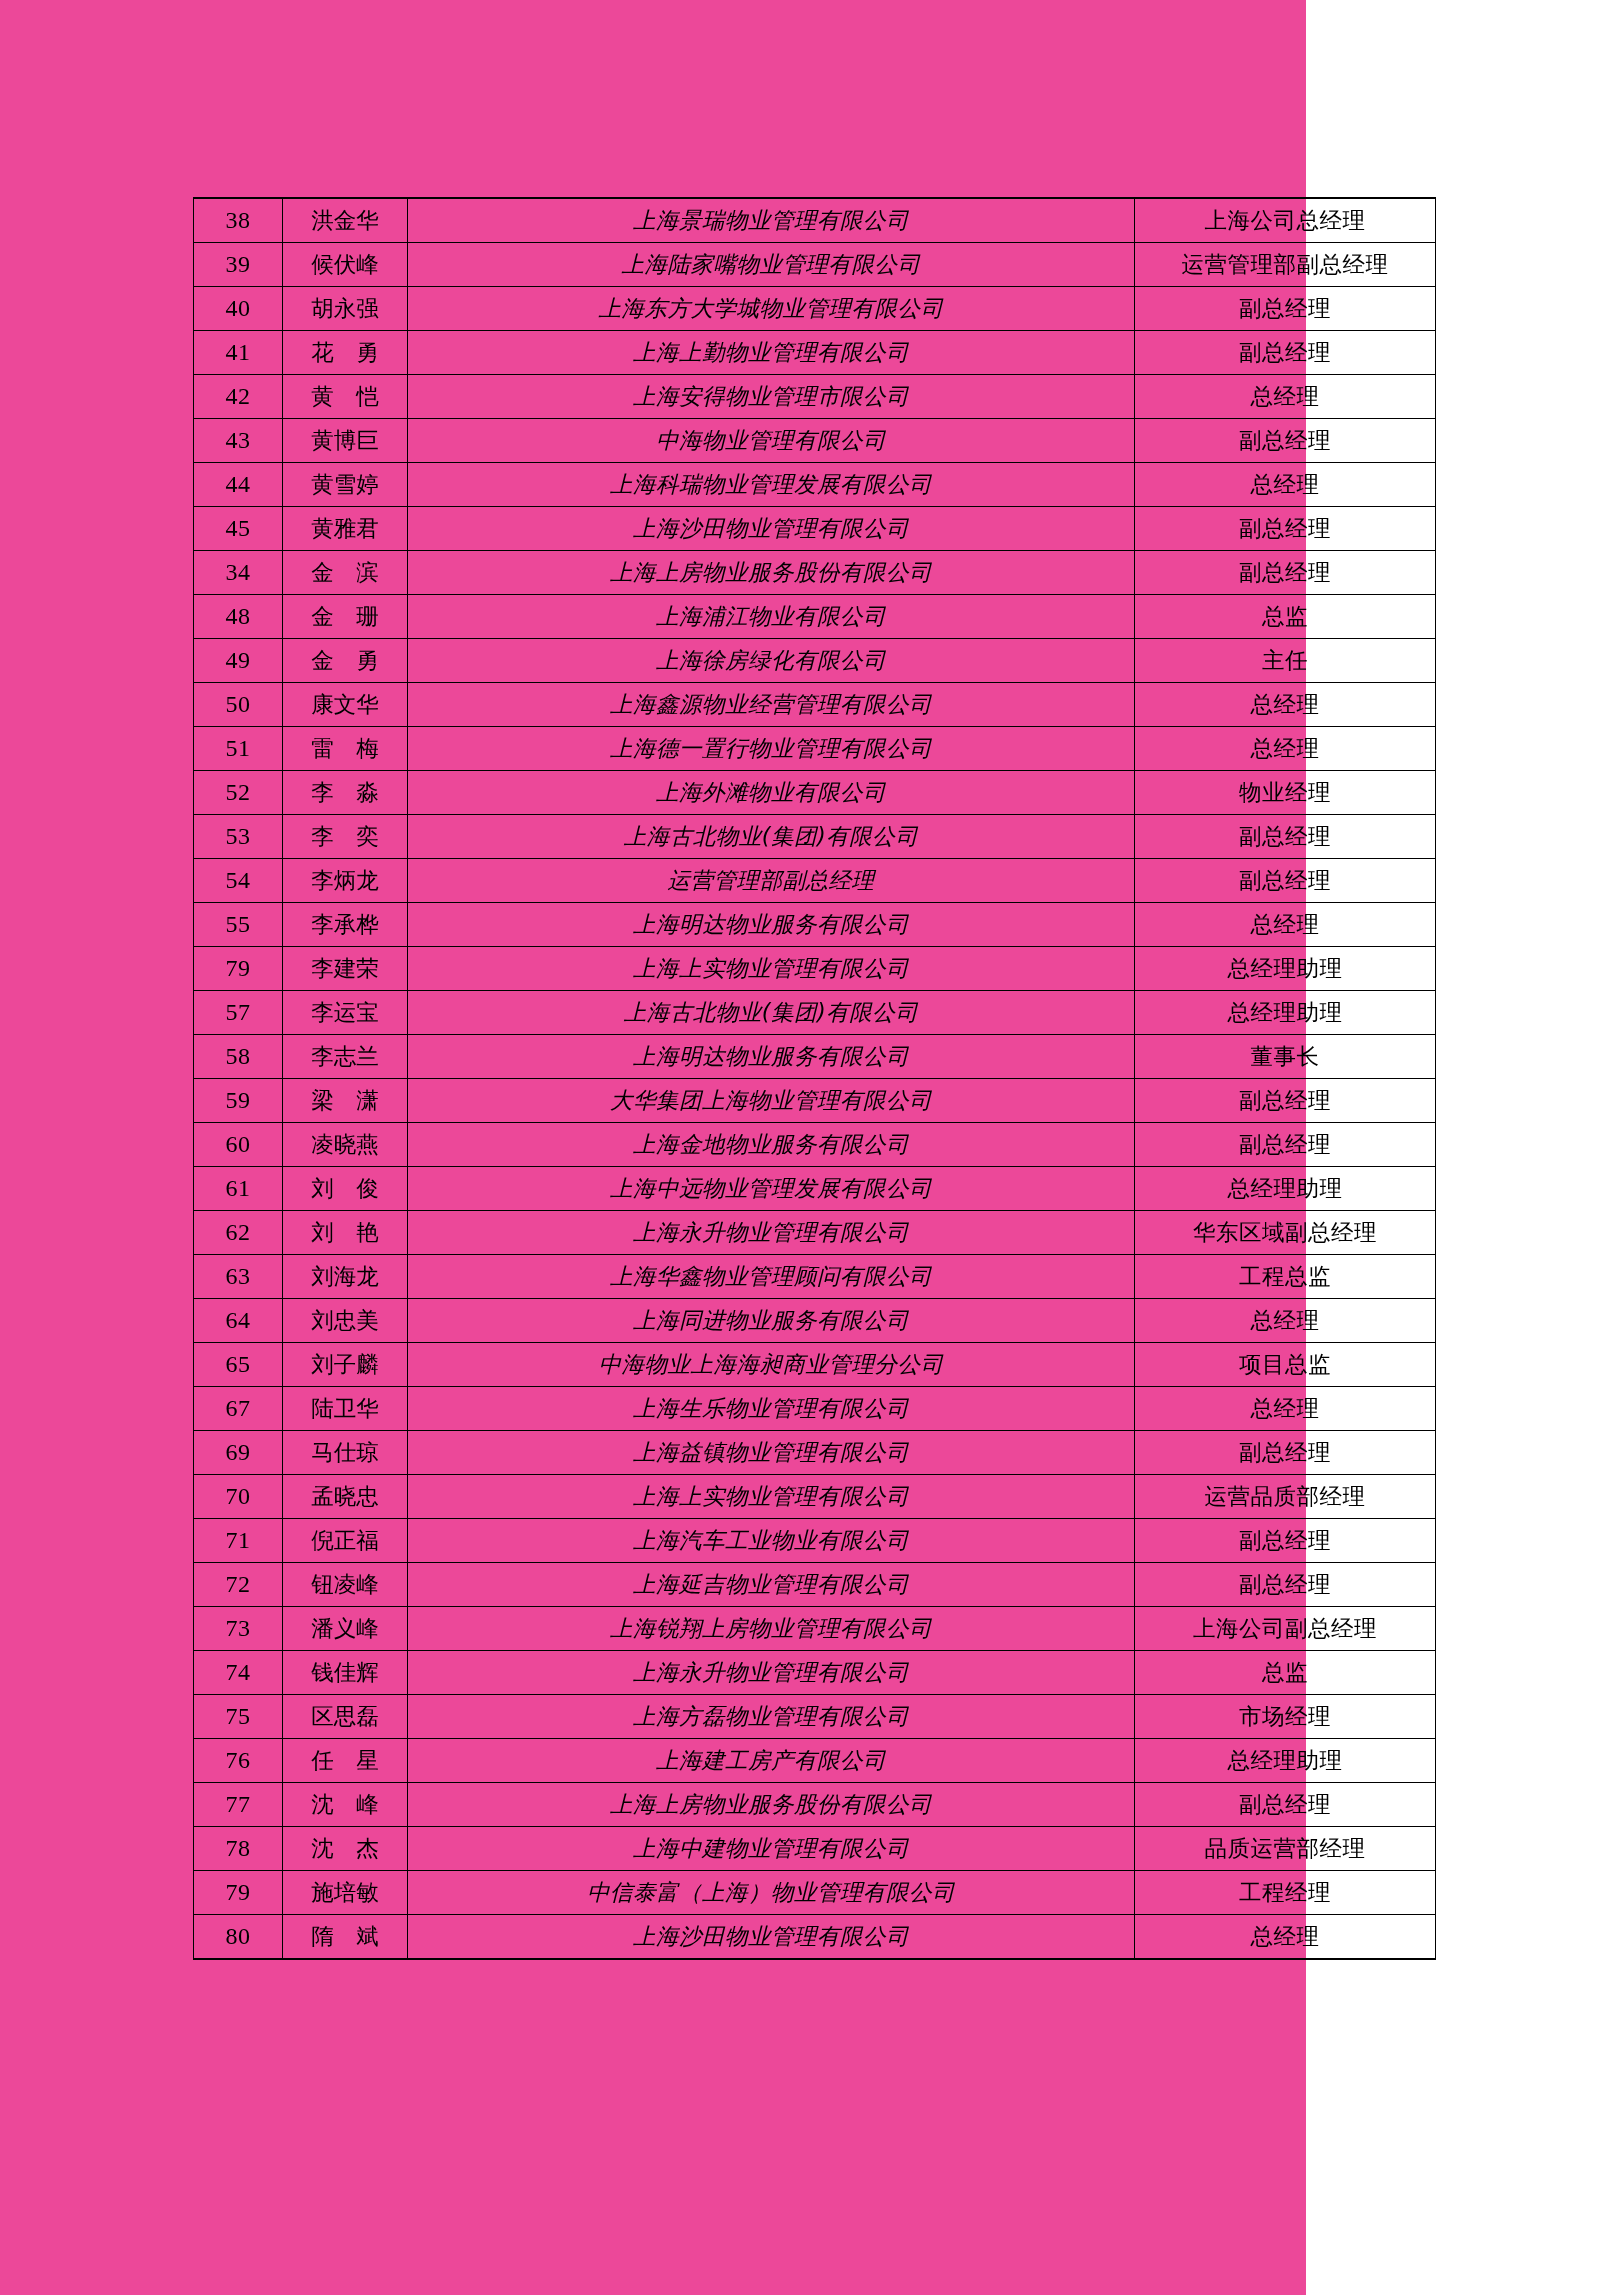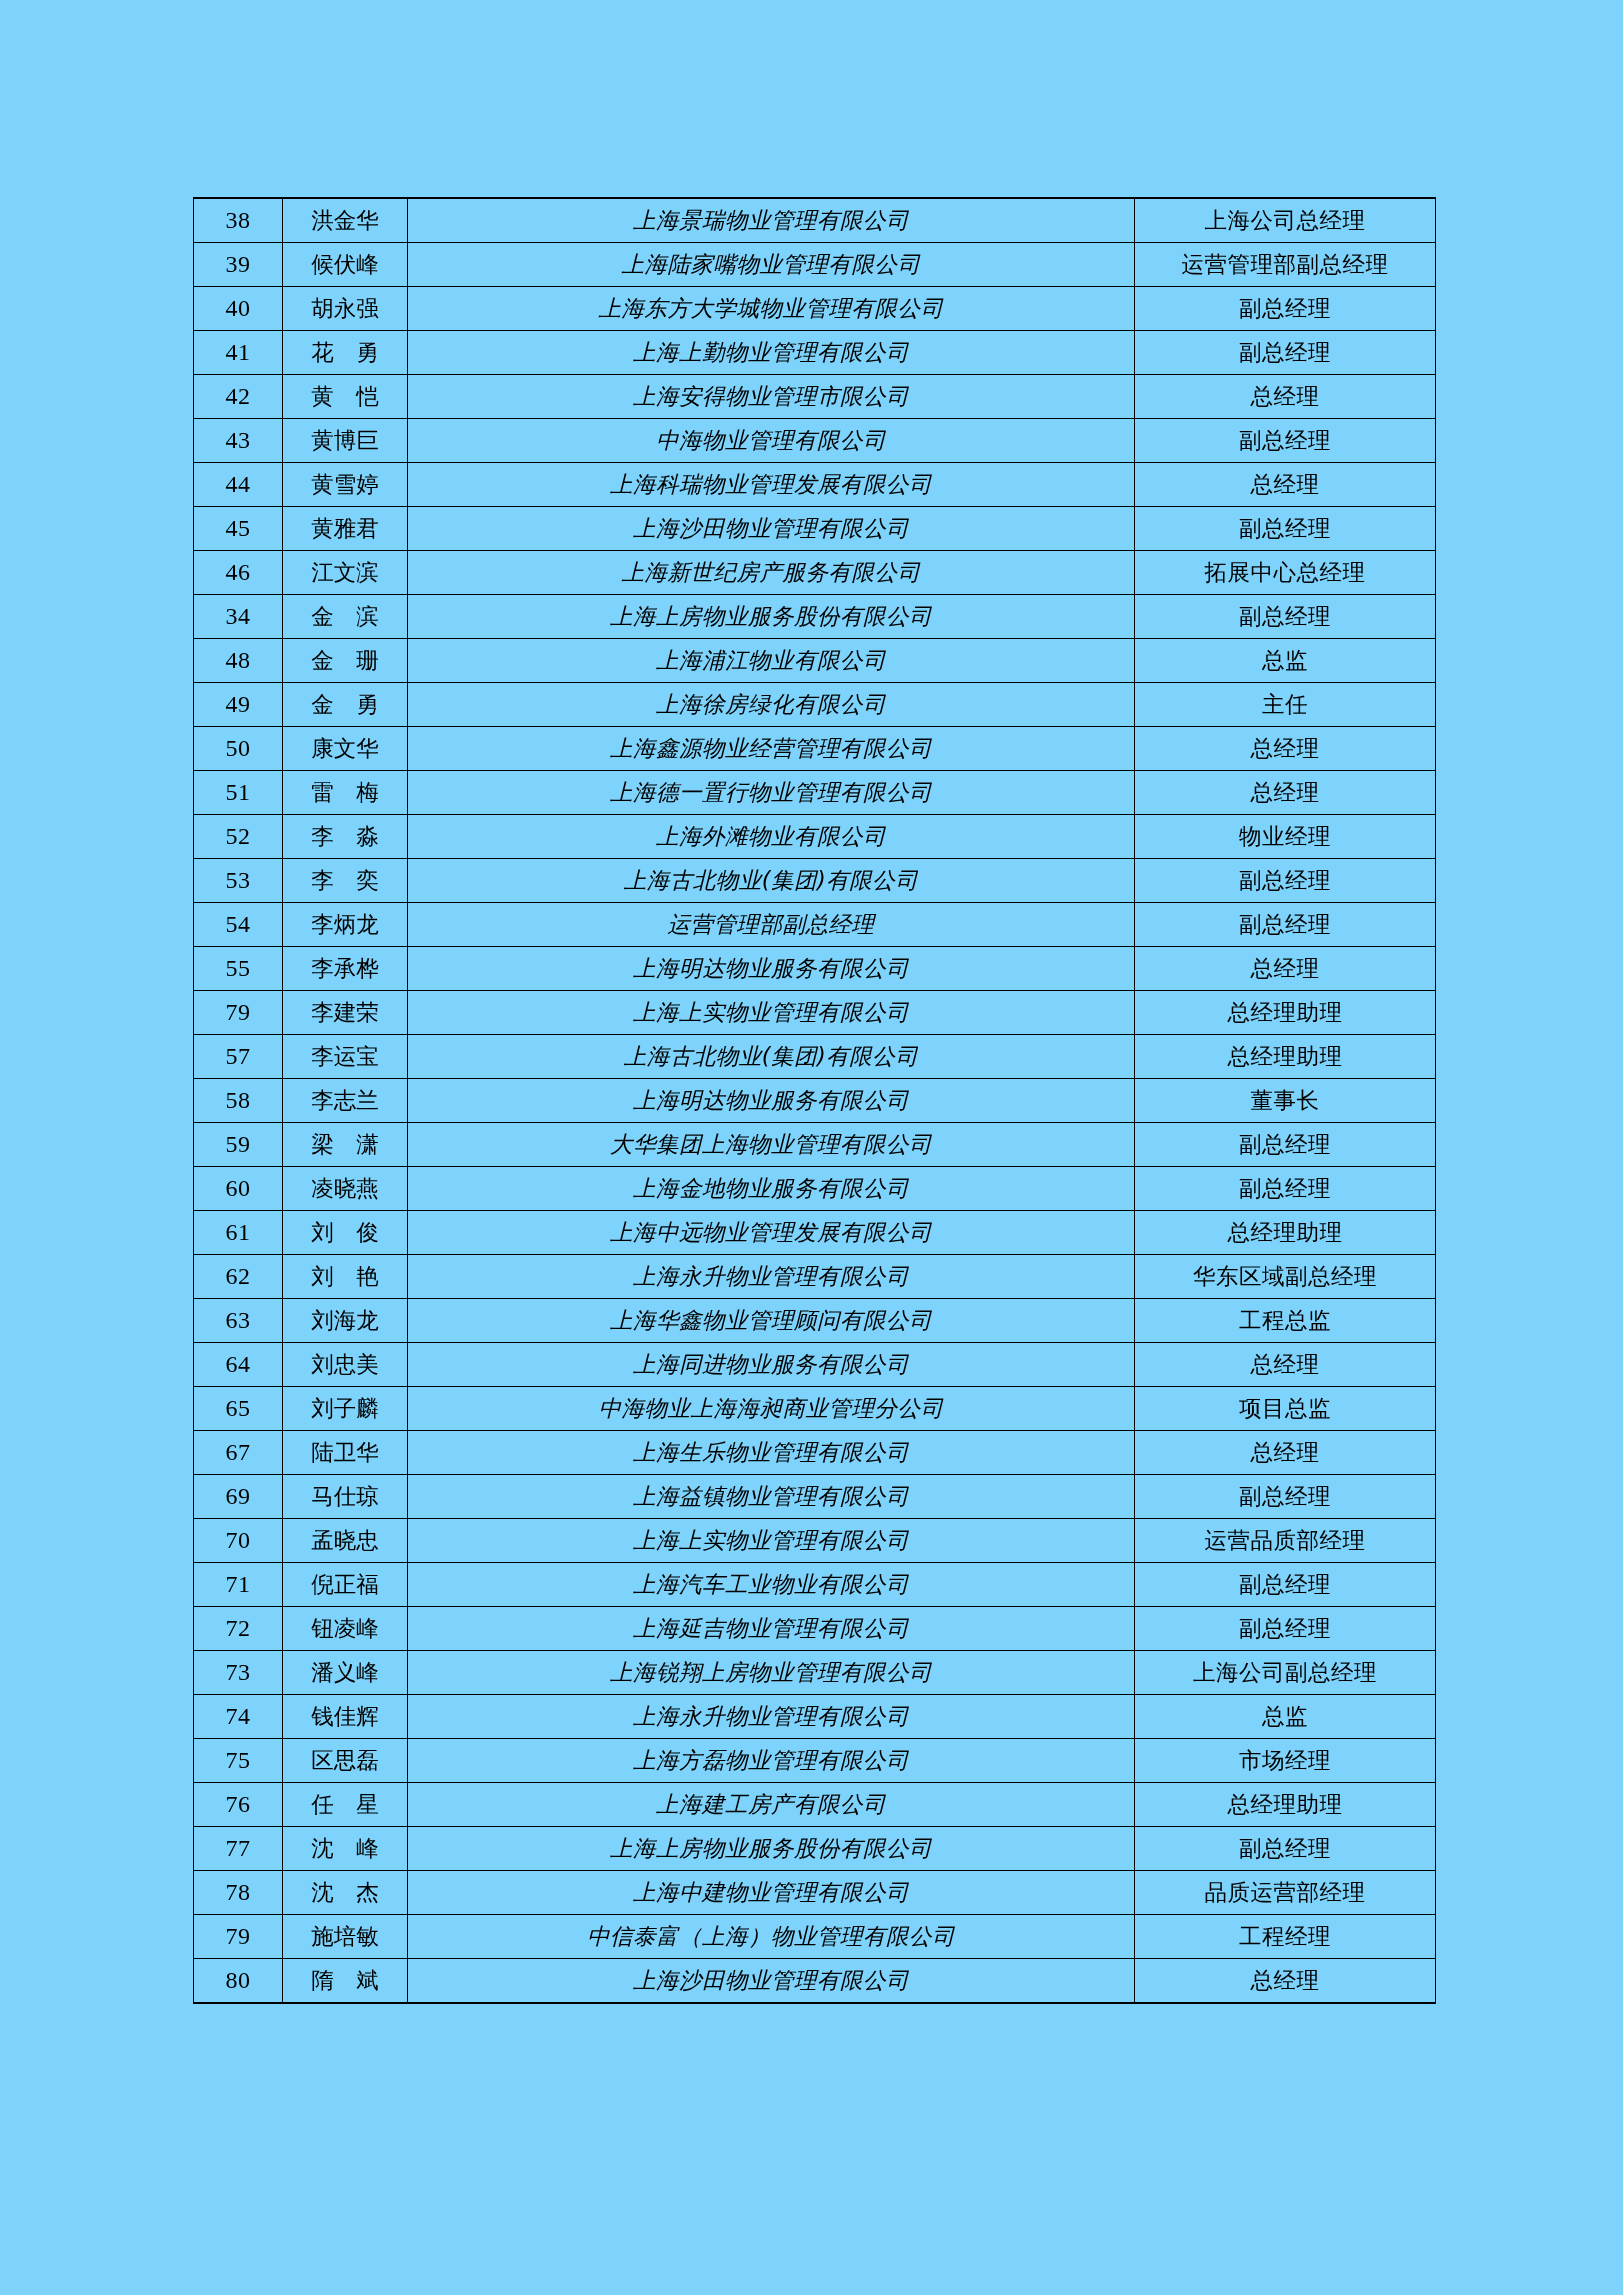--- a/index.html
+++ b/index.html
@@ -10,23 +10,23 @@
   body {
     width: 1623px;
     height: 2295px;
     font-family: "Liberation Serif", "DejaVu Serif", serif;
     color: #000000;
     -webkit-font-smoothing: antialiased;
   }
 
   .page {
     position: relative;
-    width: 1623px;
+    width: 1306px;
     height: 2295px;
-    background: #7dd3fc;
+    background: #ec4899;
     box-sizing: border-box;
   }
 
   .table-wrap {
     position: absolute;
     left: 193px;
     top: 197px;
     width: 1242px;
   }
 
@@ -143,26 +143,20 @@
             <td class="company">上海科瑞物业管理发展有限公司</td>
             <td class="title">总经理</td>
           </tr>
           <tr>
             <td class="idx">45</td>
             <td class="name">黄雅君</td>
             <td class="company">上海沙田物业管理有限公司</td>
             <td class="title">副总经理</td>
           </tr>
           <tr>
-            <td class="idx">46</td>
-            <td class="name">江文滨</td>
-            <td class="company">上海新世纪房产服务有限公司</td>
-            <td class="title">拓展中心总经理</td>
-          </tr>
-          <tr>
             <td class="idx">34</td>
             <td class="name">金<span class="gap"></span>滨</td>
             <td class="company">上海上房物业服务股份有限公司</td>
             <td class="title">副总经理</td>
           </tr>
           <tr>
             <td class="idx">48</td>
             <td class="name">金<span class="gap"></span>珊</td>
             <td class="company">上海浦江物业有限公司</td>
             <td class="title">总监</td>

